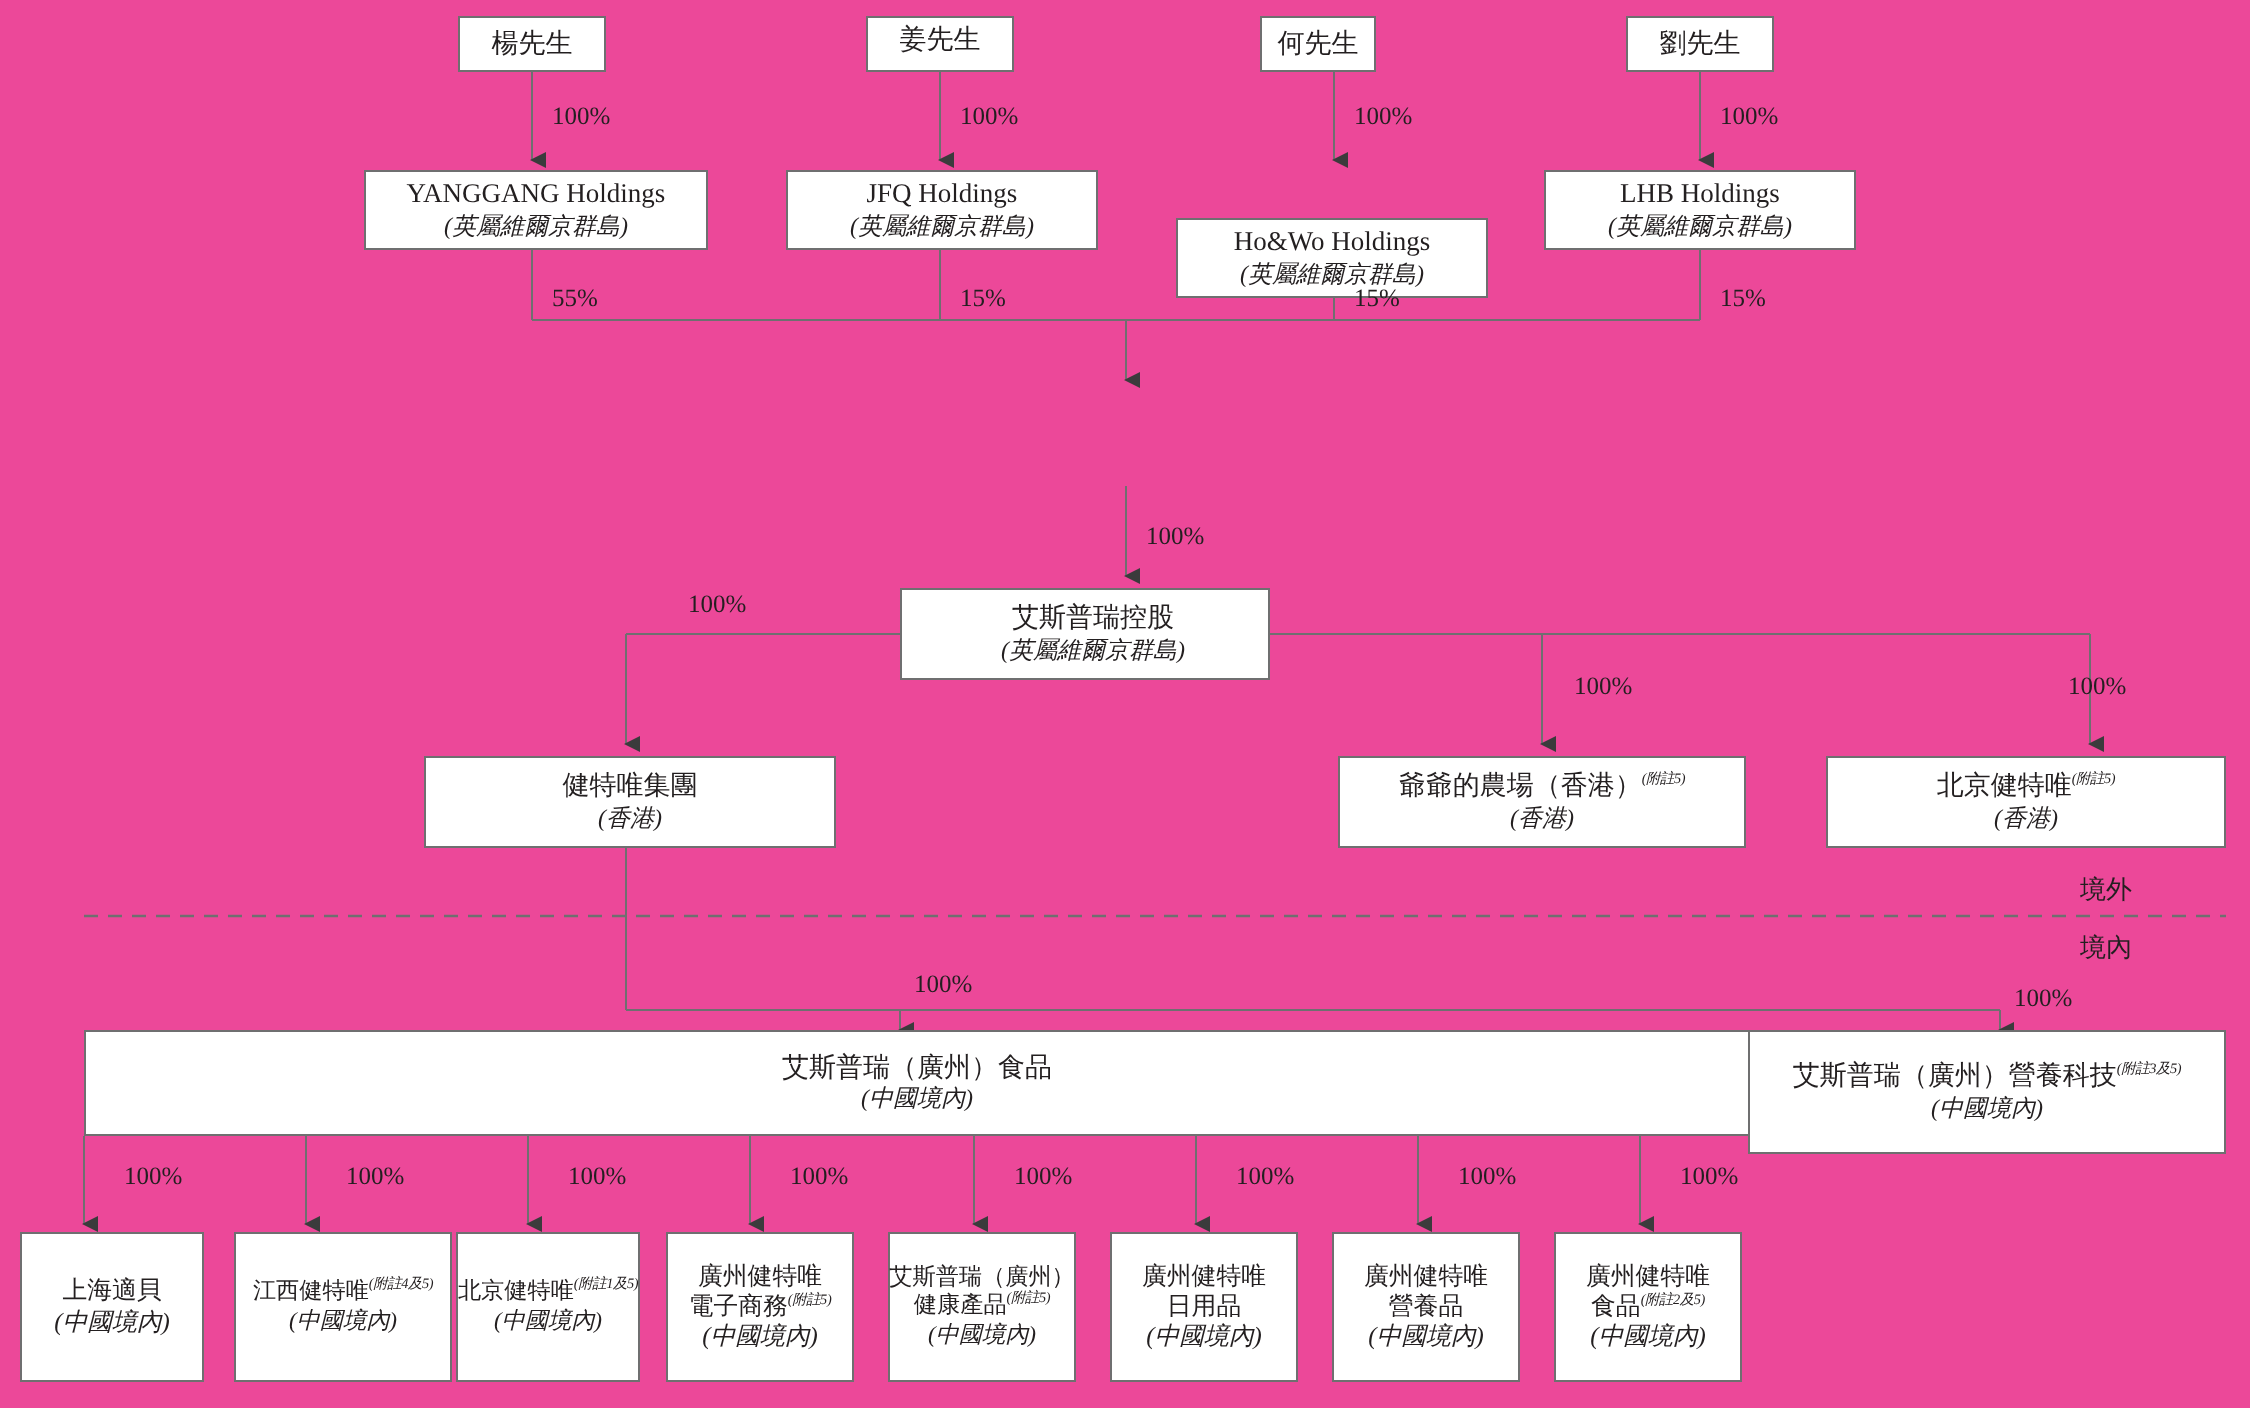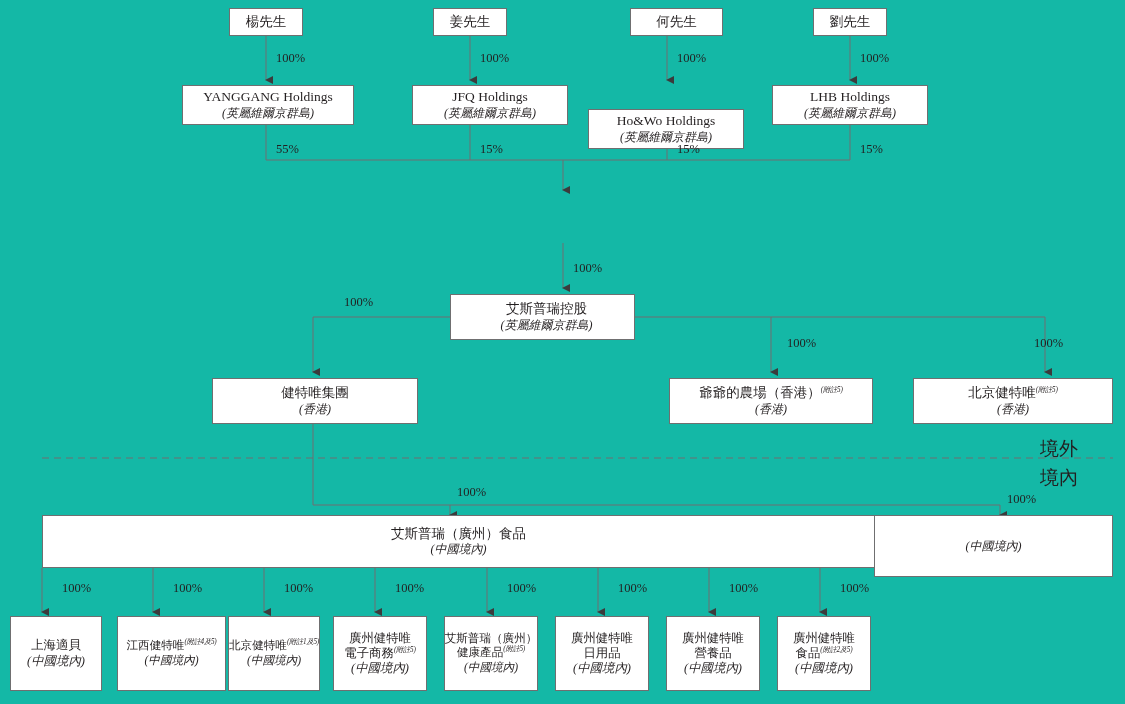--- a/index.html
+++ b/index.html
@@ -9,21 +9,21 @@
   }
   body {
     font-family: "Liberation Serif", "DejaVu Serif", serif;
     color: #231f20;
   }
   #chart {
     position: relative;
     width: 1125px;
     height: 704px;
     overflow: hidden;
-    background: #14b8a6;
+    background: #ec4899;
   }
   svg.wires {
     position: absolute;
     left: 0; top: 0;
     width: 1125px; height: 704px;
     pointer-events: none;
   }
   .node {
     position: absolute;
     border: 1px solid #6f6f70;
@@ -60,21 +60,21 @@
   .node.tiny .ln1, .node.tiny .ln2, .node.tiny .loc { font-size: 11.6px; }
   .pct {
     position: absolute;
     font-size: 12.5px;
     font-family: "Liberation Serif", "DejaVu Serif", serif;
     color: #231f20;
     white-space: nowrap;
   }
   .zone-label {
     position: absolute;
-    font-size: 19px;
+    font-size: 13px;
     white-space: nowrap;
     color: #231f20;
   }
 </style>
 </head>
 <body>
 
 <div id="chart">
 
   <svg class="wires" viewBox="0 0 1125 704">
@@ -120,40 +120,40 @@
       <line x1="709" y1="568" x2="709" y2="612" marker-end="url(#arr)"></line>
       <line x1="820" y1="568" x2="820" y2="612" marker-end="url(#arr)"></line>
     </g>
 
     <line x1="42" y1="458" x2="1113" y2="458" stroke="#6f6f70" stroke-width="1.2" stroke-dasharray="7,5"></line>
   </svg>
 
   <div class="node" style="left:229px; top:8px; width:74px; height:28px;">
     <div class="ln1">楊先生</div>
   </div>
-  <div class="node" style="left:433px; top:8px; width:74px; height:28px;">
+  <div class="node" style="left:433px; top:8px; width:74px; height:28px;font-family:Liberation Mono, monospace;">
     <div class="ln1">姜先生</div>
   </div>
-  <div class="node" style="left:630px; top:8px; width:93px; height:28px;">
+  <div class="node" style="left:630px; top:8px; width:58px; height:28px;">
     <div class="ln1">何先生</div>
   </div>
   <div class="node" style="left:813px; top:8px; width:74px; height:28px;">
     <div class="ln1">劉先生</div>
   </div>
 
   <div class="pct" style="left:276px; top:51px;">100%</div>
   <div class="pct" style="left:480px; top:51px;">100%</div>
   <div class="pct" style="left:677px; top:51px;">100%</div>
   <div class="pct" style="left:860px; top:51px;">100%</div>
 
   <div class="node" style="left:182px; top:85px; width:172px; height:40px;">
     <div class="ln1">YANGGANG Holdings</div>
     <div class="loc">(英屬維爾京群島)</div>
   </div>
-  <div class="node" style="left:393px; top:85px; width:156px; height:40px;margin-left:19px;">
+  <div class="node" style="left:393px; top:85px; width:156px; height:40px;">
     <div class="ln1">JFQ Holdings</div>
     <div class="loc">(英屬維爾京群島)</div>
   </div>
   <div class="node" style="left:588px; top:85px; width:156px; height:40px;margin-top:24px;">
     <div class="ln1">Ho&amp;Wo Holdings</div>
     <div class="loc">(英屬維爾京群島)</div>
   </div>
   <div class="node" style="left:772px; top:85px; width:156px; height:40px;">
     <div class="ln1">LHB Holdings</div>
     <div class="loc">(英屬維爾京群島)</div>
@@ -195,20 +195,21 @@
 
   <div class="pct" style="left:457px; top:485px;">100%</div>
   <div class="pct" style="left:1007px; top:492px;">100%</div>
 
   <div class="node" style="left:42px; top:515px; width:833px; height:53px;">
     <div class="ln1">艾斯普瑞（廣州）食品</div>
     <div class="loc">(中國境內)</div>
   </div>
 
   <div class="node" style="left:874px; top:515px; width:239px; height:62px;">
+    <div class="ln1"><span>艾斯普瑞（廣州）營養科技</span><sup>(附註3及5)</sup></div>
     <div class="loc">(中國境內)</div>
   </div>
 
   <div class="pct" style="left:62px; top:581px;">100%</div>
   <div class="pct" style="left:173px; top:581px;">100%</div>
   <div class="pct" style="left:284px; top:581px;">100%</div>
   <div class="pct" style="left:395px; top:581px;">100%</div>
   <div class="pct" style="left:507px; top:581px;">100%</div>
   <div class="pct" style="left:618px; top:581px;">100%</div>
   <div class="pct" style="left:729px; top:581px;">100%</div>

